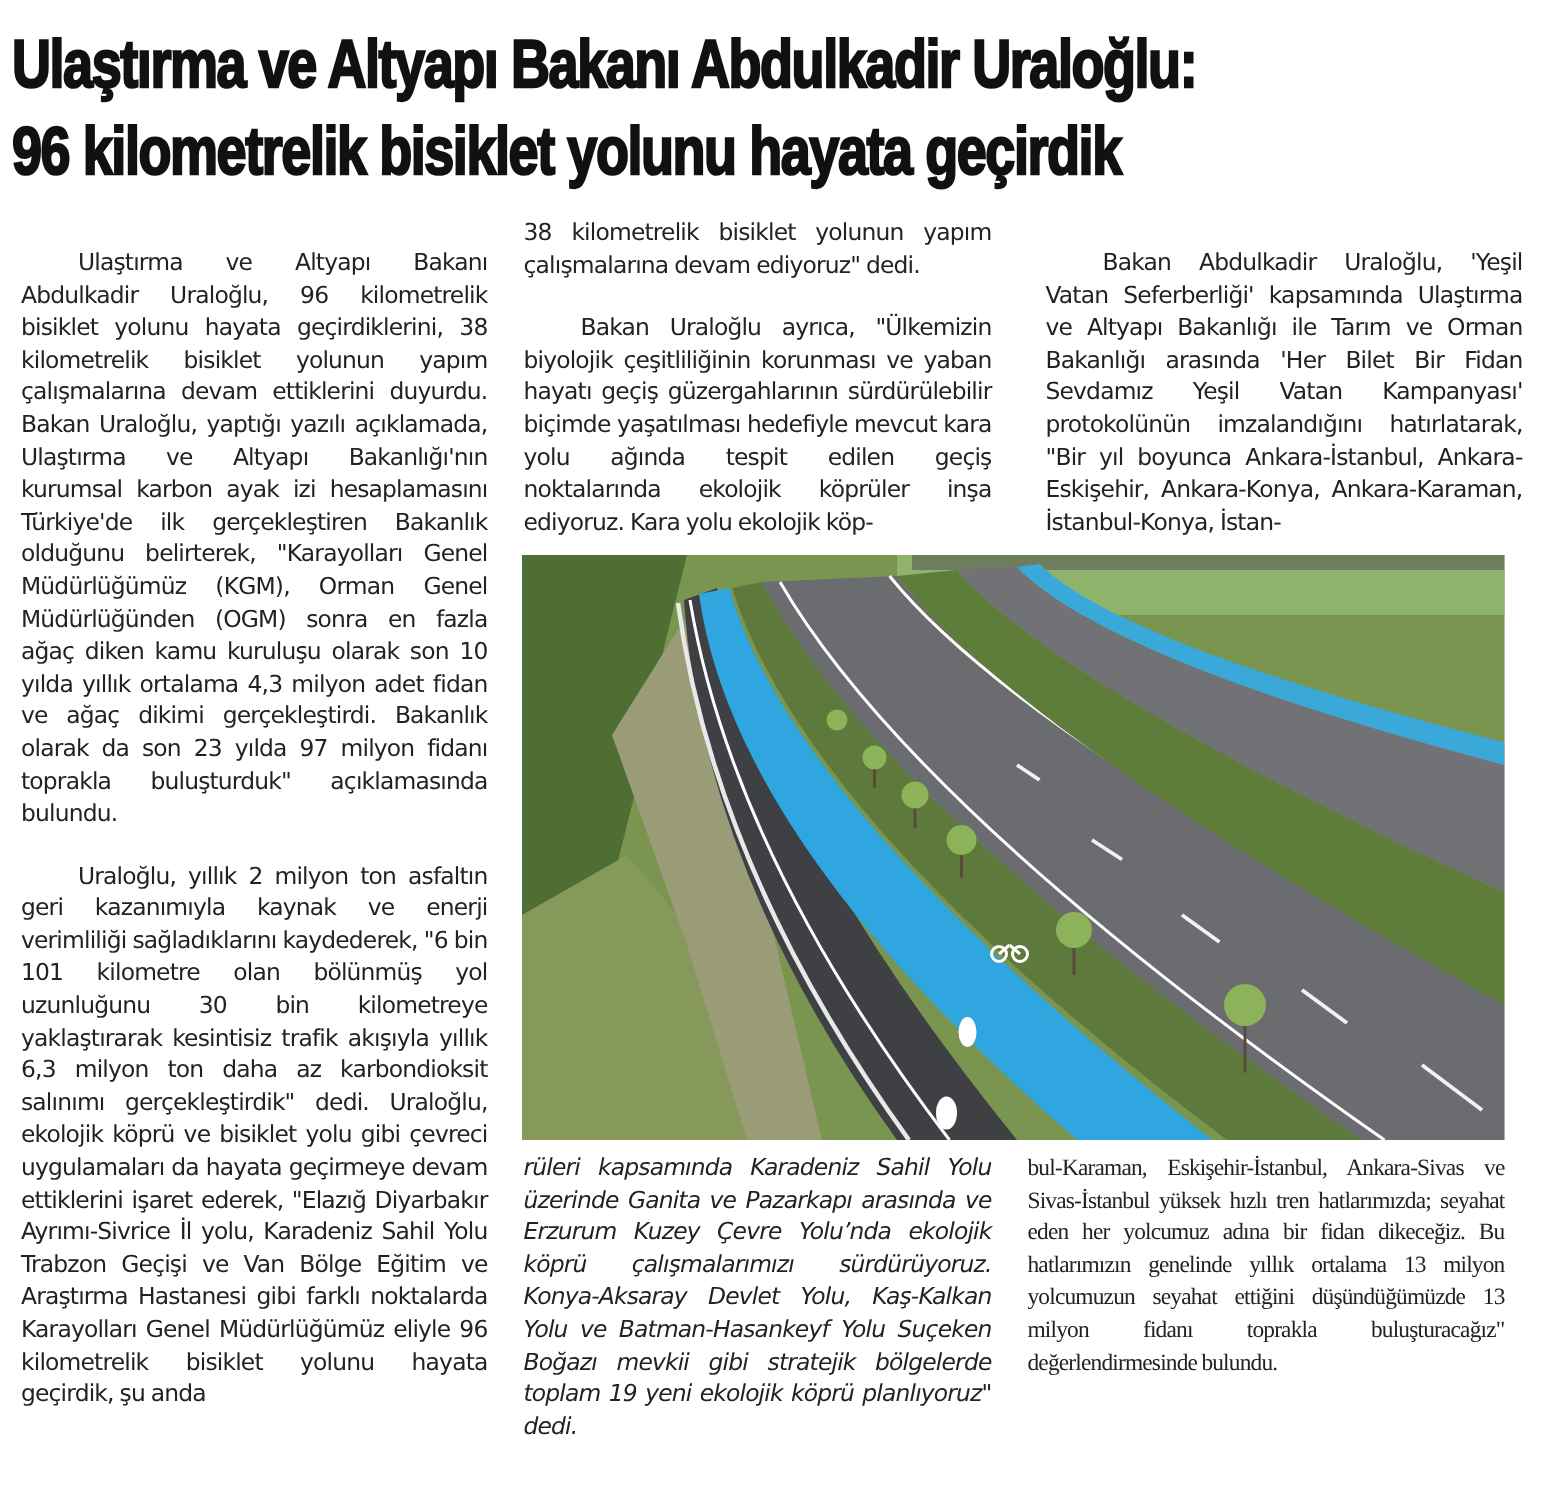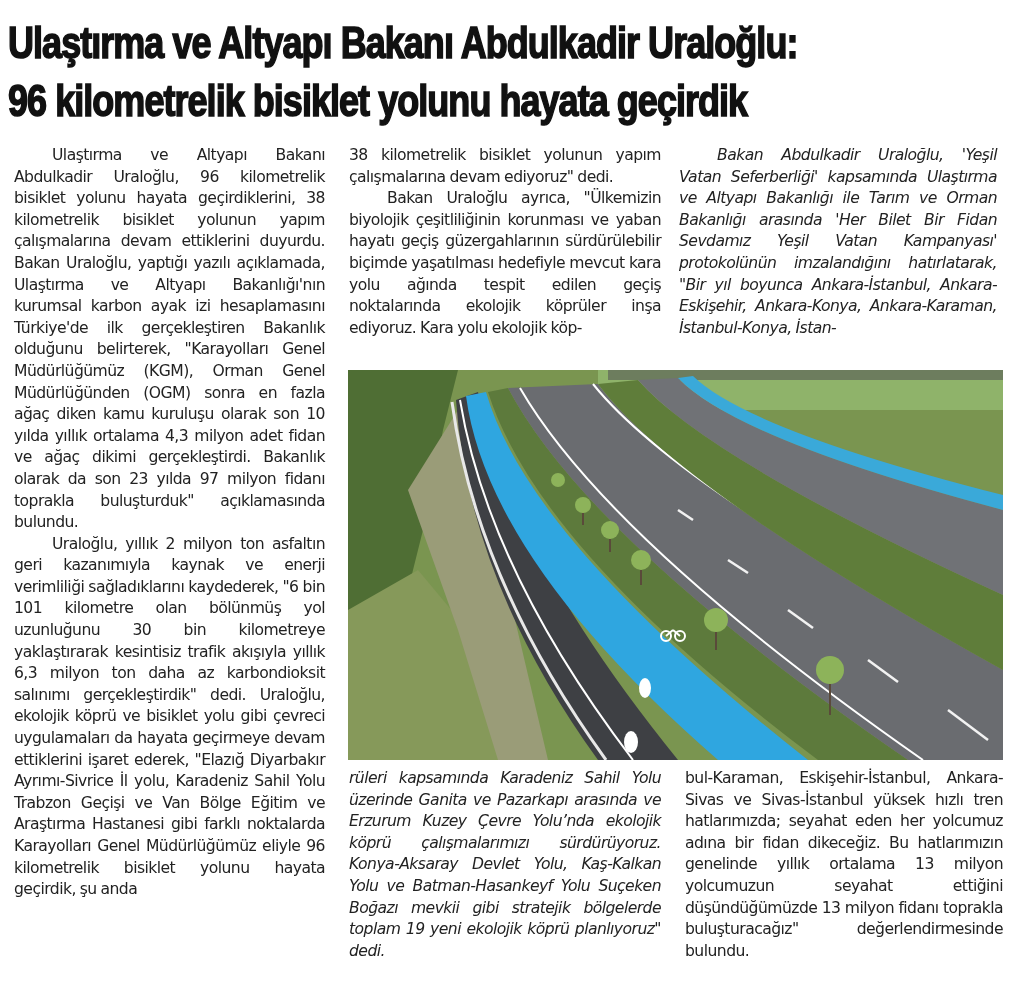--- a/index.html
+++ b/index.html
@@ -4,26 +4,26 @@
 <style>
   html, body { margin: 0; padding: 0; background: #ffffff; }
   body { width: 1036px; height: 1005px; position: relative; overflow: hidden; font-family: "Liberation Sans", sans-serif; color: #1a1a1a; }
   .headline { position: absolute; left: 8px; top: 14px; width: 1020px; margin: 0;
     font-family: "Liberation Sans", sans-serif; font-weight: 900; font-size: 45px; line-height: 58px;
     letter-spacing: -1.2px; transform: scaleX(0.80); transform-origin: left top; white-space: nowrap; color: #111; width: 1280px; }
   .headline span { display: block; -webkit-text-stroke: 1.6px #111; }
   .col { position: absolute; font-family: "DejaVu Sans", sans-serif; font-size: 15.6px; line-height: 21.6px; color: #222;
     text-align: justify; letter-spacing: -0.55px; word-spacing: -0.5px; }
   .col p { margin: 0; }
-  .col .ind { text-indent: 38px; }
+  .col .ind { text-indent: 38px; margin-top: 20px; }
   .col1 { left: 14px; top: 145px; width: 311px; }
   .col2a { left: 349px; top: 145px; width: 312px; }
-  .col3a { left: 679px; top: 145px; width: 318px; font-style: italic; }
+  .col3a { left: 697px; top: 145px; width: 318px; }
   .col2b { left: 349px; top: 768px; width: 312px; font-style: italic; }
-  .col3b { left: 685px; top: 768px; width: 318px; }
+  .col3b { left: 685px; top: 768px; width: 318px; font-family: Liberation Serif, serif; }
   .photo { position: absolute; left: 348px; top: 370px; width: 655px; height: 390px; overflow: hidden; background: #6f8b4a; }
   .photo svg { display: block; }
 </style>
 </head>
 <body>
 
 <h1 class="headline">
   <span>Ulaştırma ve Altyapı Bakanı Abdulkadir Uraloğlu:</span>
   <span>96 kilometrelik bisiklet yolunu hayata geçirdik</span>
 </h1>

